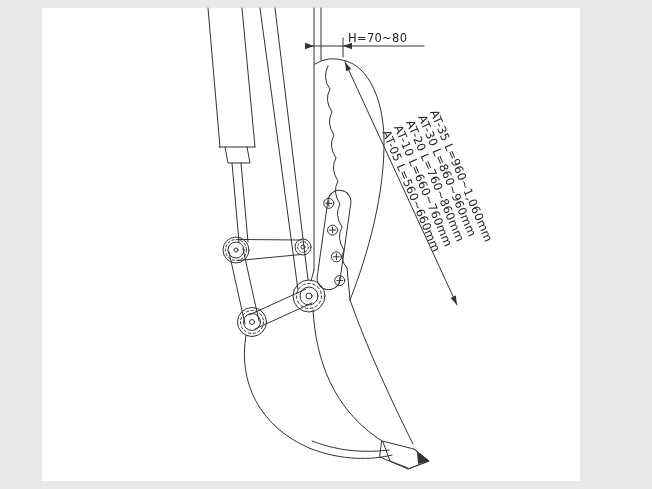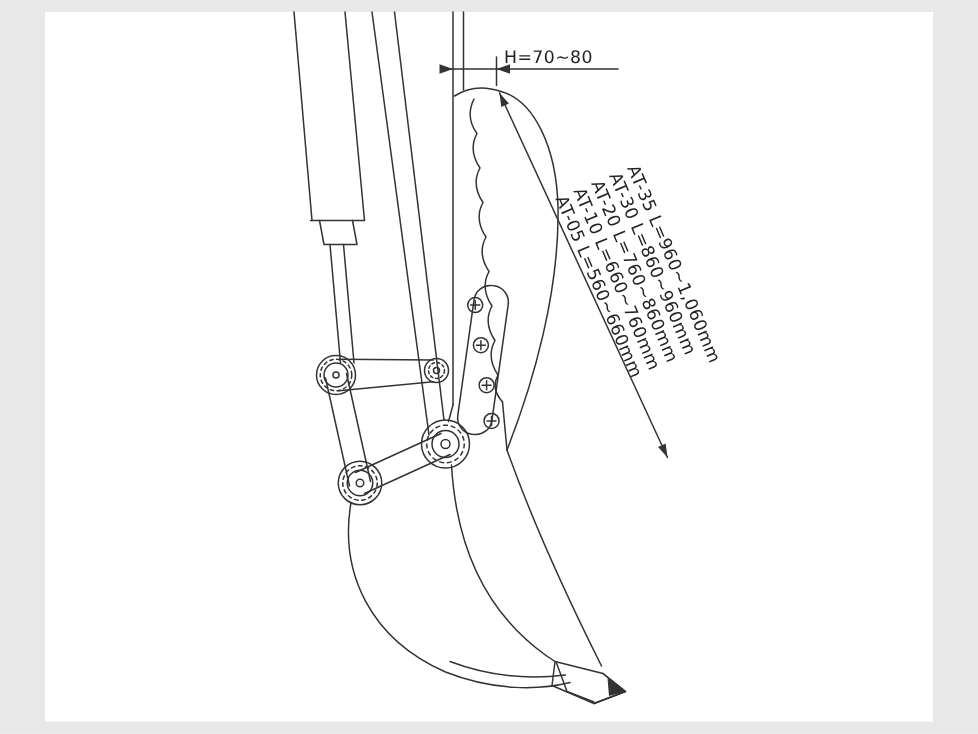--- a/index.html
+++ b/index.html
@@ -3,24 +3,25 @@
 <meta charset="utf-8">
 <style>
   html, body {
     margin: 0;
     padding: 0;
     background: #e8e8e8;
     font-family: "DejaVu Sans", sans-serif;
   }
   .stage {
     position: relative;
-    width: 652px;
+    width: 568px;
     height: 489px;
     background: #e8e8e8;
     overflow: hidden;
+    padding-left: 12px;
   }
   svg { display: block; }
   .lines path, .lines line, .lines rect, .lines circle, .lines polyline {
     fill: none;
     stroke: #333333;
     stroke-width: 1;
     stroke-linecap: round;
     stroke-linejoin: round;
   }
   .dim-arrow { fill: #333333; stroke: none; }

